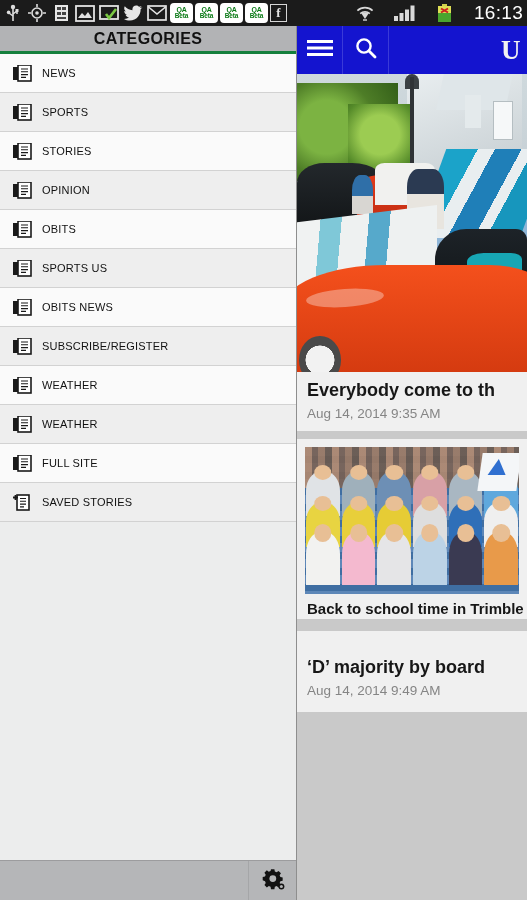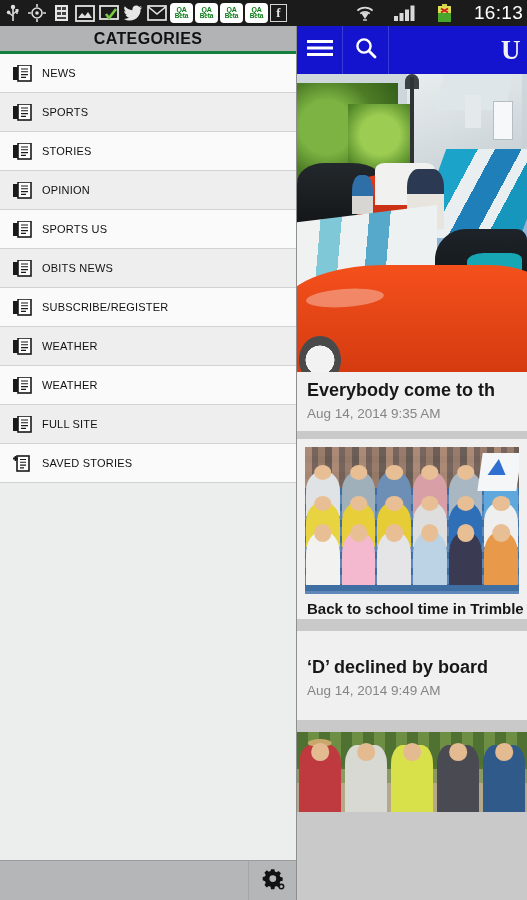--- a/index.html
+++ b/index.html
@@ -82,21 +82,21 @@
   .appbar-logo{
     position:absolute; right:0; top:0; height:48px; width:34px;
     display:flex; align-items:center; justify-content:flex-start;
     overflow:hidden;
   }
   .appbar-logo .mark{
     font-family:"Liberation Serif", serif; font-size:27px; color:#f2f2f2;
     font-weight:bold; margin-left:8px; line-height:1;
   }
 
-  .feed{ height:826px; background:#c9c9c9; overflow:hidden; position:relative; }
+  .feed{ height:638px; background:#c9c9c9; overflow:hidden; position:relative; }
 
   .card{ background:#f0f0f0; margin-bottom:12px; }
   .card-top{ margin-bottom:8px; }
 
   .thumb{ width:100%; display:block; position:relative; overflow:hidden; }
   .headline{
     font-size:18px; font-weight:bold; color:#171717; line-height:1.22;
     padding:8px 10px 2px 10px; white-space:nowrap;
   }
   .stamp{ font-size:13.5px; color:#858585; padding:2px 10px 10px 10px; }
@@ -340,20 +340,30 @@
         <span class="menu-icon">
           <svg width="19" height="17" viewBox="0 0 19 17">
               <rect x="0" y="2" width="7" height="13" fill="#1a1a1a"></rect>
               <rect x="5" y="0" width="13" height="16" fill="#fff" stroke="#1a1a1a" stroke-width="1.6"></rect>
               <path d="M8 4h7M8 6.8h7M8 9.6h7M8 12.4h5" stroke="#1a1a1a" stroke-width="1.1"></path>
             </svg>
         </span>
         <span class="menu-label">OPINION</span>
       </div>
 
+      <div class="menu-item">
+        <span class="menu-icon">
+          <svg width="19" height="17" viewBox="0 0 19 17">
+              <rect x="0" y="2" width="7" height="13" fill="#1a1a1a"></rect>
+              <rect x="5" y="0" width="13" height="16" fill="#fff" stroke="#1a1a1a" stroke-width="1.6"></rect>
+              <path d="M8 4h7M8 6.8h7M8 9.6h7M8 12.4h5" stroke="#1a1a1a" stroke-width="1.1"></path>
+            </svg>
+        </span>
+        <span class="menu-label">OBITS</span>
+      </div>
 
       <div class="menu-item">
         <span class="menu-icon">
           <svg width="19" height="17" viewBox="0 0 19 17">
               <rect x="0" y="2" width="7" height="13" fill="#1a1a1a"></rect>
               <rect x="5" y="0" width="13" height="16" fill="#fff" stroke="#1a1a1a" stroke-width="1.6"></rect>
               <path d="M8 4h7M8 6.8h7M8 9.6h7M8 12.4h5" stroke="#1a1a1a" stroke-width="1.1"></path>
             </svg>
         </span>
         <span class="menu-label">SPORTS US</span>
@@ -562,21 +572,21 @@
                   <span class="head"></span>
                 </div>
             </div>
             <div class="st-banner"></div>
           </div>
         </div>
         <div class="headline-sm">Back to school time in Trimble</div>
       </div>
 
       <div class="card" style="padding-top:18px">
-        <div class="headline">‘D’ declined by board</div>
+        <div class="headline">‘D’ majority by board</div>
         <div class="stamp" style="padding-bottom:22px">Aug 14, 2014 9:49 AM</div>
       </div>
 
       <div class="card">
         <div class="thumb men photo">
           <div class="mn-bg"></div>
           <div class="mn-bush"></div>
           <div class="mn-row">
             <div class="man" style="background:#bf3a3f">
                 <span class="hat"></span>

